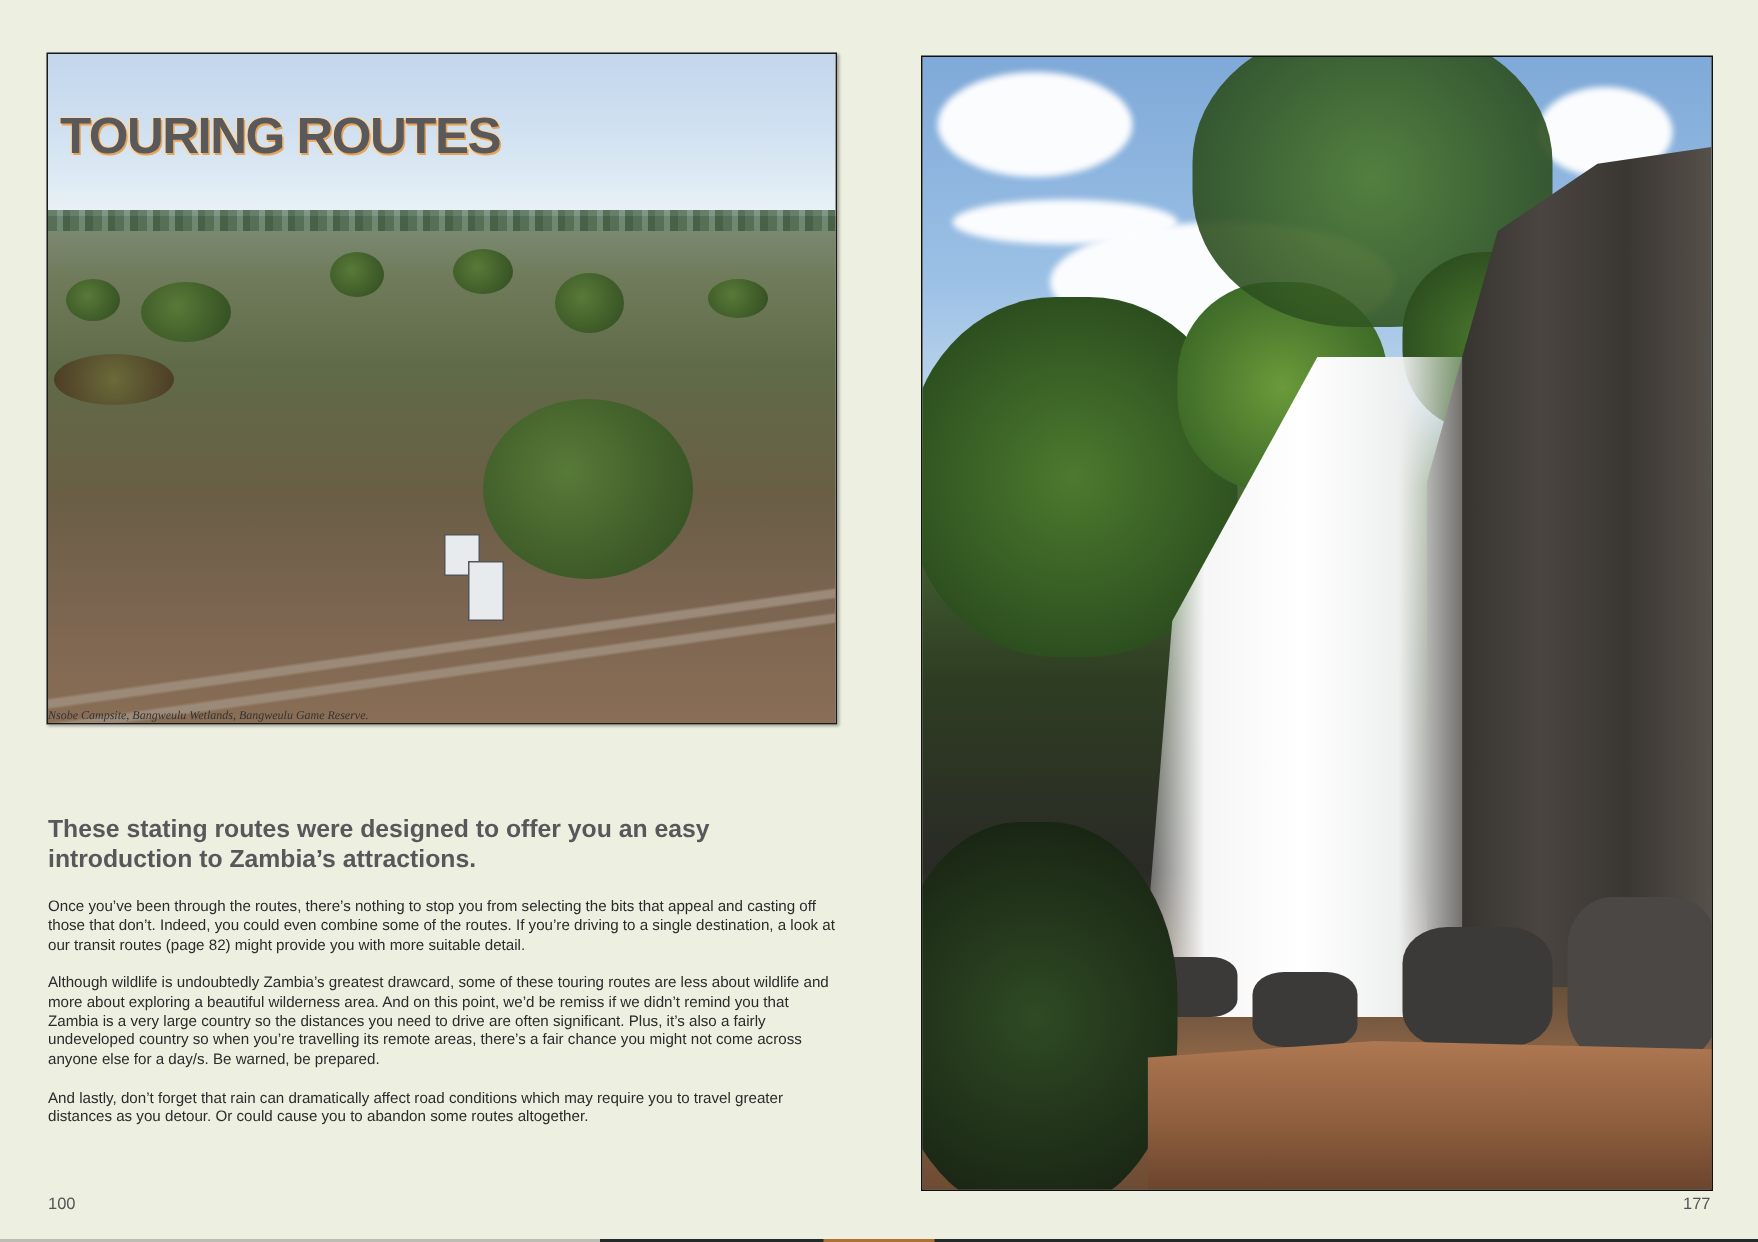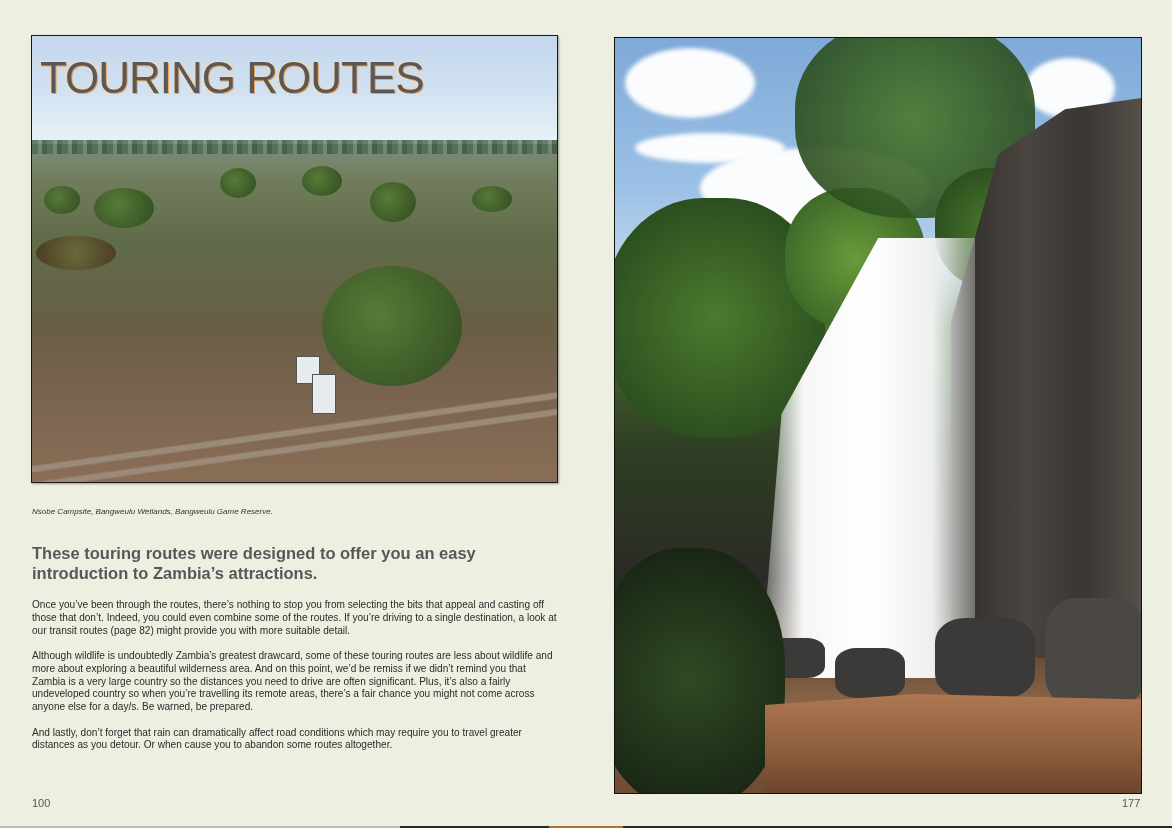--- a/index.html
+++ b/index.html
@@ -29,31 +29,31 @@
   }
   .photo-left .treeline {
     position: absolute; left: 0; right: 0; top: 104px; height: 14px;
     background: repeating-linear-gradient(90deg, #4f6a52 0 6px, #6d8772 6px 10px, #3d5a3f 10px 15px);
     opacity: 0.85;
   }
   .tree { position: absolute; border-radius: 50%; background: radial-gradient(circle at 40% 40%, #587a38, #2f4a1f); }
   .truck { position: absolute; background: #e8ebee; border: 1px solid #555; }
 
   .title-overlay {
-    position: absolute; left: 40px; top: 50px;
+    position: absolute; left: 40px; top: 63px;
     font-family: "Liberation Sans", sans-serif;
-    font-weight: normal; font-size: 44px; letter-spacing: -1px;
+    font-weight: bold; font-size: 34px; letter-spacing: -1px;
     color: #59595b;
     text-shadow: 1px 1px 0 #e6a35a, -1px -1px 0 #f4d9b5, 1px -1px 0 #f4d9b5, -1px 1px 0 #f4d9b5;
     line-height: 56px;
   }
 
   .caption {
-    position: absolute; left: 32px; top: 507px; width: 530px;
-    font-size: 8px; line-height: 10px; font-style: italic; color: #333;
+    position: absolute; left: 32px; top: 472px; width: 530px;
+    font-size: 8px; line-height: 10px; font-style: italic; color: #333; font-family: Liberation Serif, serif;
   }
 
   .lead {
     position: absolute; left: 32px; top: 543px; width: 530px;
     font-size: 16.5px; font-weight: bold; color: #58585a; line-height: 20px;
   }
   .body-text {
     position: absolute; left: 32px; top: 599px; width: 530px;
     font-size: 10.1px; line-height: 12.8px; color: #2b2b2b;
   }
@@ -113,26 +113,26 @@
     <div class="tree" style="left:290px;top:230px;width:140px;height:120px"></div>
     <div class="truck" style="left:264px;top:320px;width:22px;height:26px"></div>
     <div class="truck" style="left:280px;top:338px;width:22px;height:38px"></div>
   </div>
   <div class="title-overlay">TOURING ROUTES</div>
 
   <div class="caption">
     <div>Nsobe Campsite, Bangweulu Wetlands, Bangweulu Game Reserve.</div>
   </div>
 
-  <div class="lead">These touring routes were designed to offer you an easy introduction to Zambia’s attractions.</div>
+  <div class="lead">These stating routes were designed to offer you an easy introduction to Zambia’s attractions.</div>
 
   <div class="body-text">
     <p>Once you’ve been through the routes, there’s nothing to stop you from selecting the bits that appeal and casting off those that don’t. Indeed, you could even combine some of the routes. If you’re driving to a single destination, a look at our transit routes (page 82) might provide you with more suitable detail.</p>
     <p>Although wildlife is undoubtedly Zambia’s greatest drawcard, some of these touring routes are less about wildlife and more about exploring a beautiful wilderness area. And on this point, we’d be remiss if we didn’t remind you that Zambia is a very large country so the distances you need to drive are often significant. Plus, it’s also a fairly undeveloped country so when you’re travelling its remote areas, there’s a fair chance you might not come across anyone else for a day/s. Be warned, be prepared.</p>
-    <p>And lastly, don’t forget that rain can dramatically affect road conditions which may require you to travel greater distances as you detour. Or when cause you to abandon some routes altogether.</p>
+    <p>And lastly, don’t forget that rain can dramatically affect road conditions which may require you to travel greater distances as you detour. Or could cause you to abandon some routes altogether.</p>
   </div>
 
   <div class="page-num left">100</div>
 
   <div class="photo-right">
     <div class="cloud" style="left:10px;top:10px;width:130px;height:70px"></div>
     <div class="cloud" style="left:20px;top:95px;width:150px;height:30px"></div>
     <div class="cloud" style="left:85px;top:110px;width:230px;height:80px"></div>
     <div class="cloud" style="left:410px;top:20px;width:90px;height:60px"></div>
     <div class="foliage" style="left:-10px;top:160px;width:220px;height:240px"></div>

